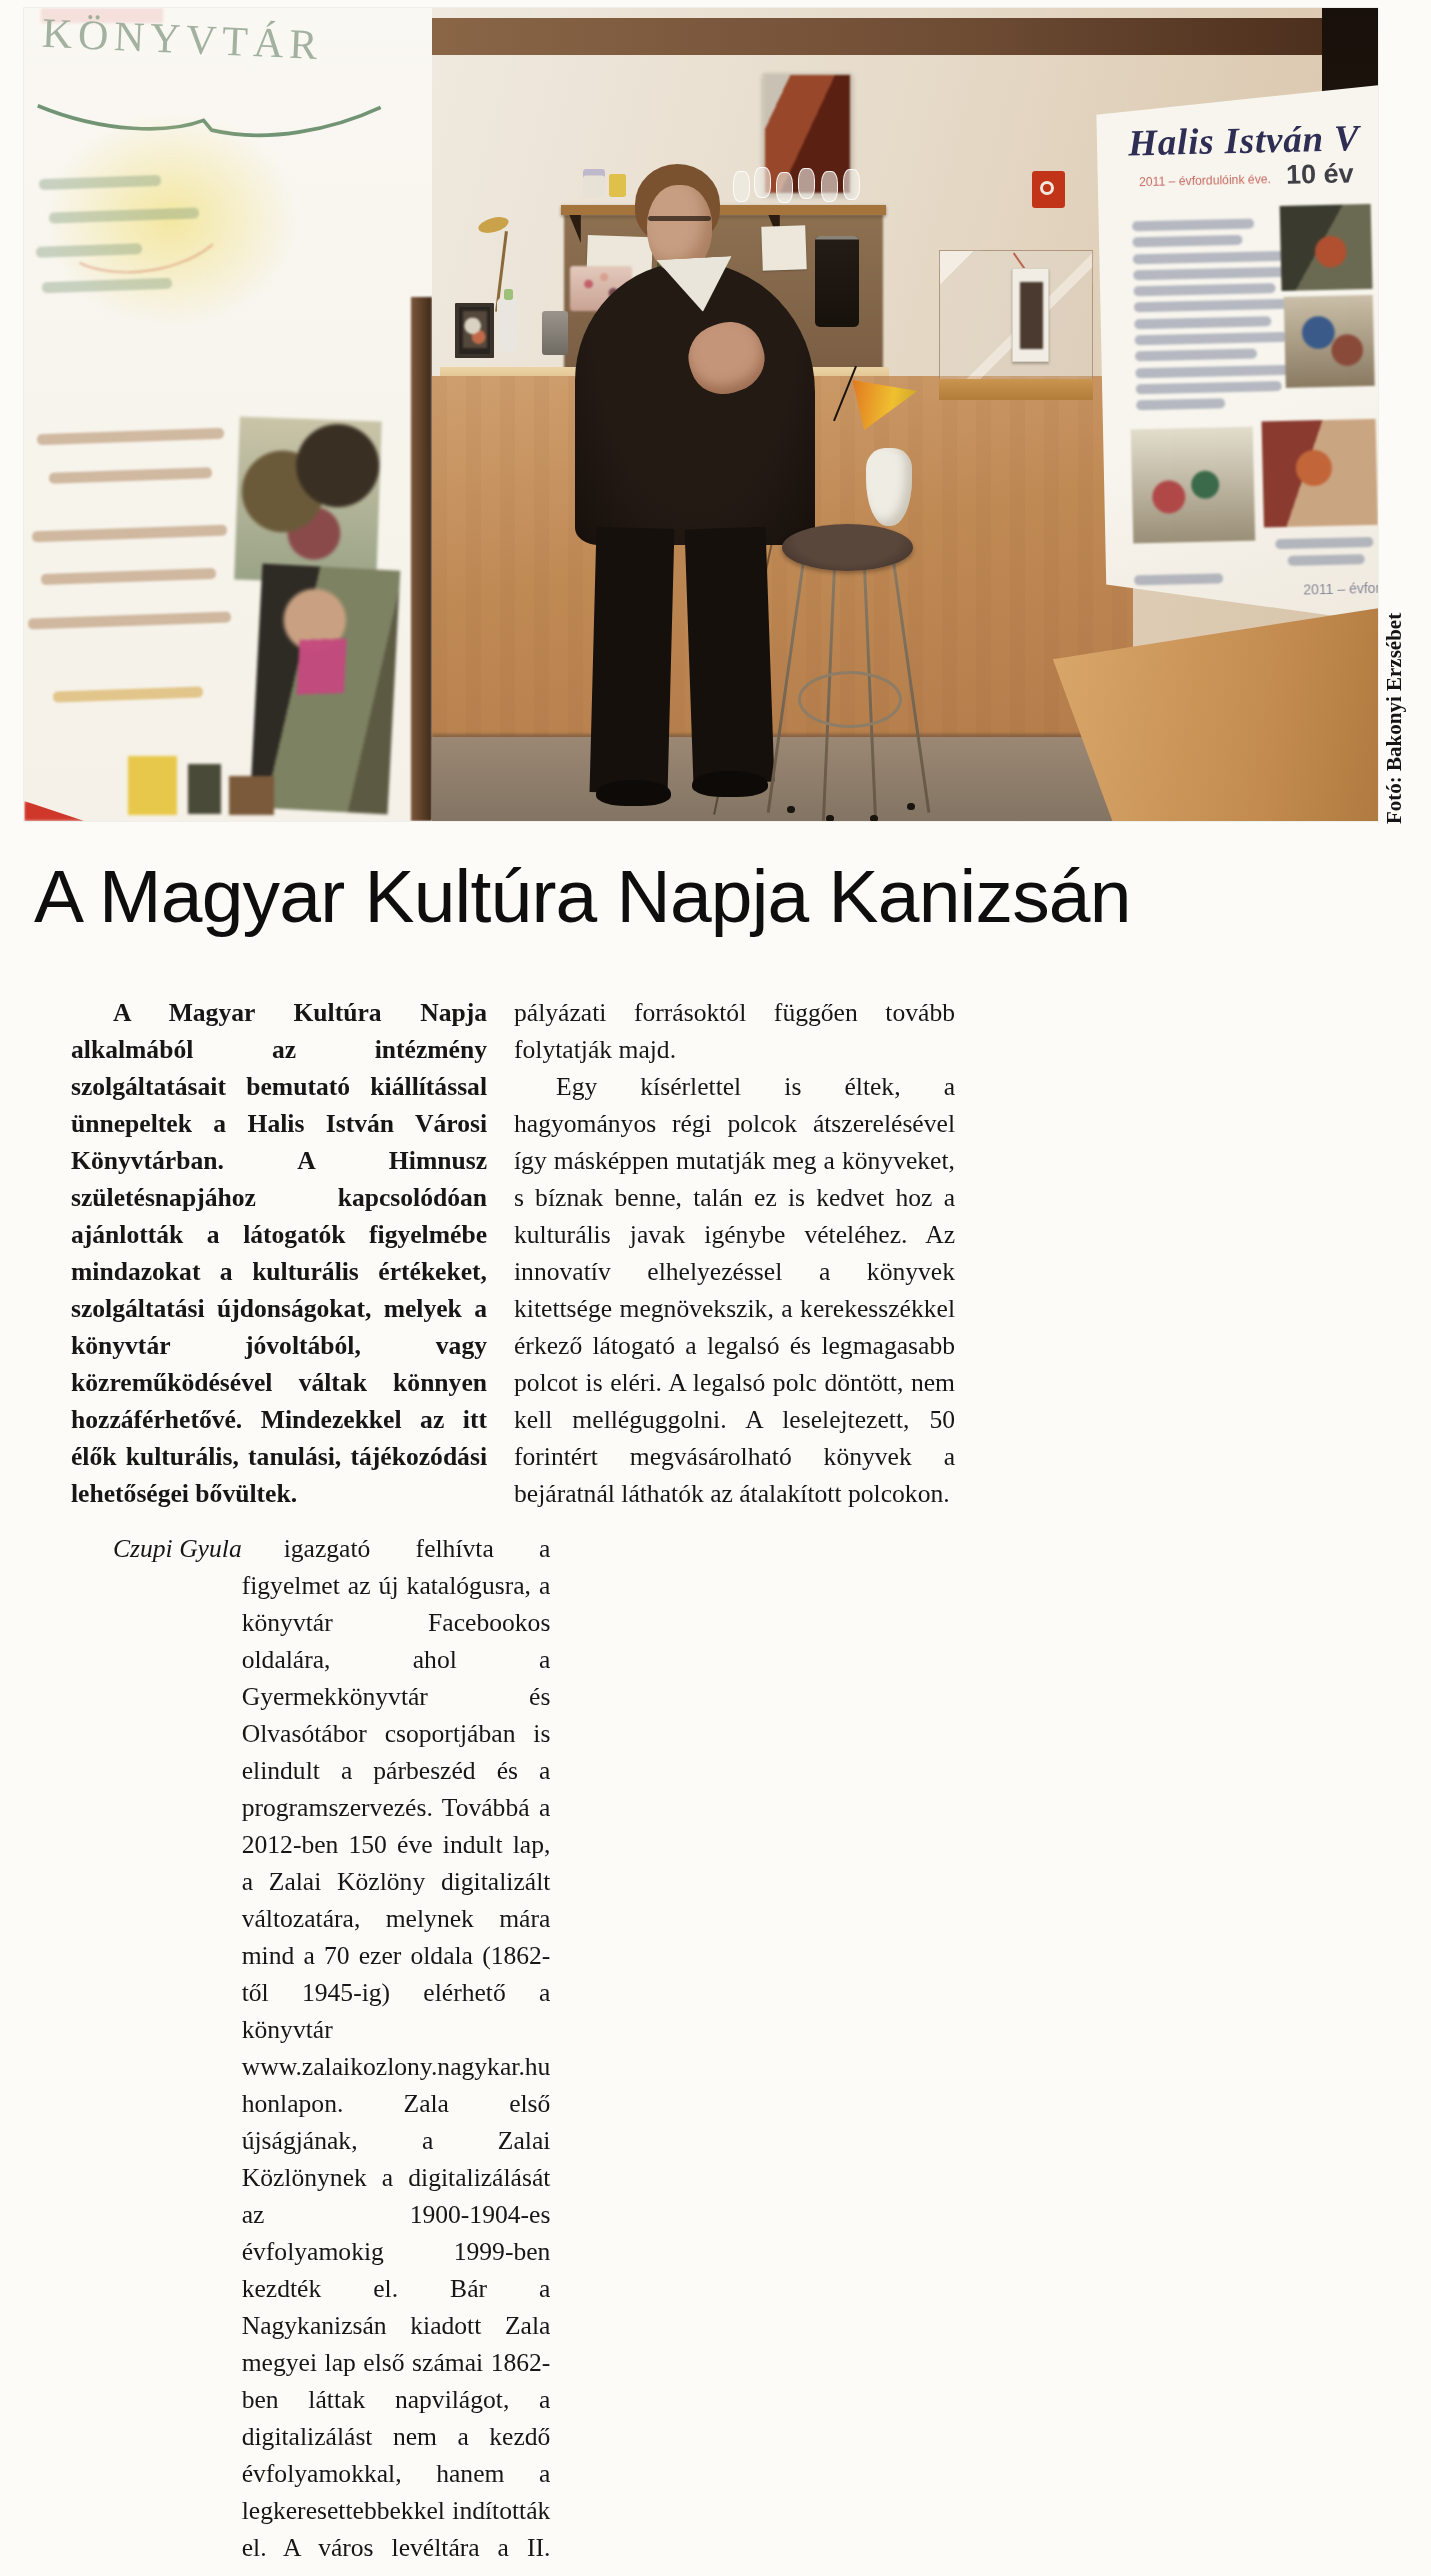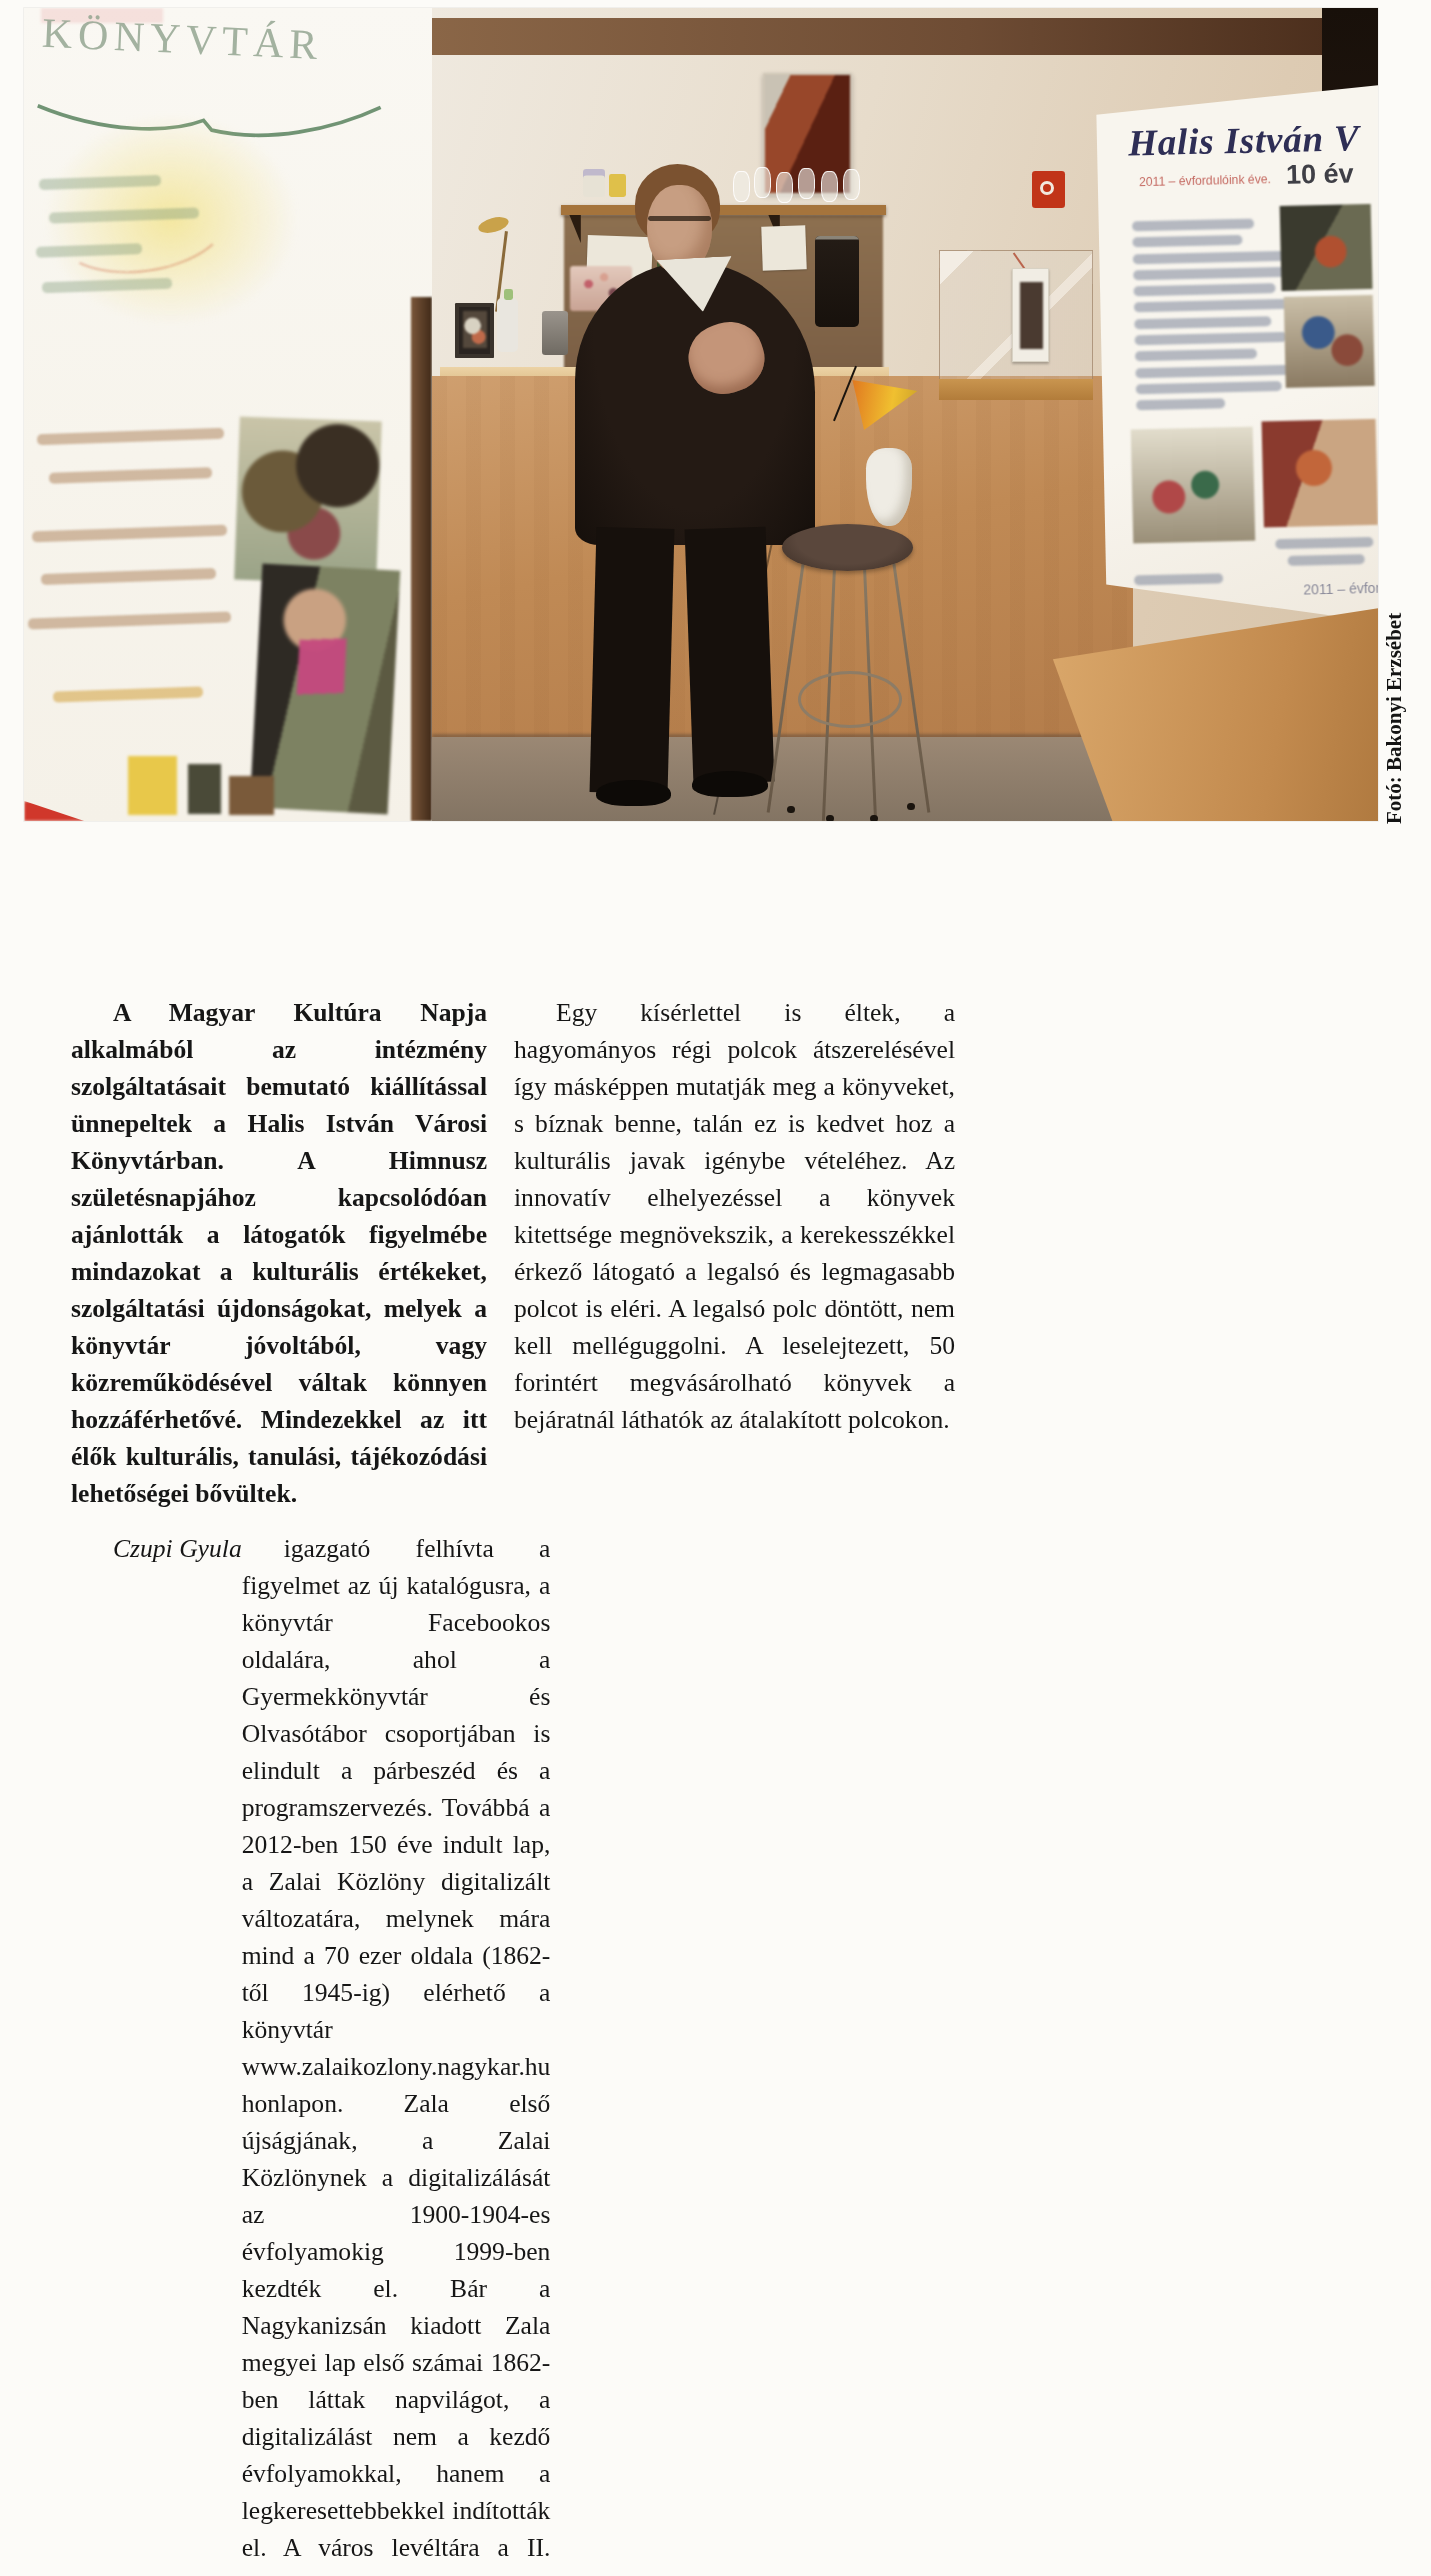--- a/index.html
+++ b/index.html
@@ -322,24 +322,26 @@
         <div class="pline" style="left:187px;top:472px;width:77px;"></div>
         <div class="poster-corner">2011 – évfor</div>
       </div>
     </div>
 
     <div class="ramp"></div>
   </figure>
 
   <div class="photo-caption">Fotó: Bakonyi Erzsébet</div>
 
+  <h1 class="headline">A Magyar Kultúra Napja Kanizsán</h1>
 
   <div class="col col1">
     <p class="lead">A Magyar Kultúra Napja alkalmából az intézmény szolgáltatásait bemutató kiállítással ünnepeltek a Halis István Városi Könyvtárban. A Himnusz születésnapjához kapcsolódóan ajánlották a látogatók figyelmébe mindazokat a kulturális értékeket, szolgáltatási újdonságokat, melyek a könyvtár jóvoltából, vagy közreműködésével váltak könnyen hozzáférhetővé. Mindezekkel az itt élők kulturális, tanulási, tájékozódási lehetőségei bővültek.</p>
     <p class="body-p gap"><em>Czupi Gyula</em><span> igazgató felhívta a figyelmet az új katalógusra, a könyvtár Facebookos oldalára, ahol a Gyermekkönyvtár és Olvasótábor csoportjában is elindult a párbeszéd és a programszervezés. Továbbá a 2012-ben 150 éve indult lap, a Zalai Közlöny digitalizált változatára, melynek mára mind a 70 ezer oldala (1862-től 1945-ig) elérhető a könyvtár www.zalaikozlony.nagykar.hu honlapon. Zala első újságjának, a Zalai Közlönynek a digitalizálását az 1900-1904-es évfolyamokig 1999-ben kezdték el. Bár a Nagykanizsán kiadott Zala megyei lap első számai 1862-ben láttak napvilágot, a digitalizálást nem a kezdő évfolyamokkal, hanem a legkeresettebbekkel indították el. A város levéltára a II. világháború során leégett, anyagának nagy része elpusztult, így a Zalai Közlönyben írtak értéke megnőtt. Az internetes változat a város és a világ minden szegletében elérhetővé teszi a korábban gyűjteményükben csak egyetlen mikrofilm formában olvasható közlönyt. A digitalizálást a</span></p>
   </div>
 
   <div class="col col2">
+    <p class="body-p no-indent">pályázati forrásoktól függően tovább folytatják majd.</p>
     <p class="body-p">Egy kísérlettel is éltek, a hagyományos régi polcok átszerelésével így másképpen mutatják meg a könyveket, s bíznak benne, talán ez is kedvet hoz a kulturális javak igénybe vételéhez. Az innovatív elhelyezéssel a könyvek kitettsége megnövekszik, a kerekesszékkel érkező látogató a legalsó és legmagasabb polcot is eléri. A legalsó polc döntött, nem kell melléguggolni. A leselejtezett, 50 forintért megvásárolható könyvek a bejáratnál láthatók az átalakított polcokon.</p>
   </div>
 
 </div>
 
 
 </body></html>

